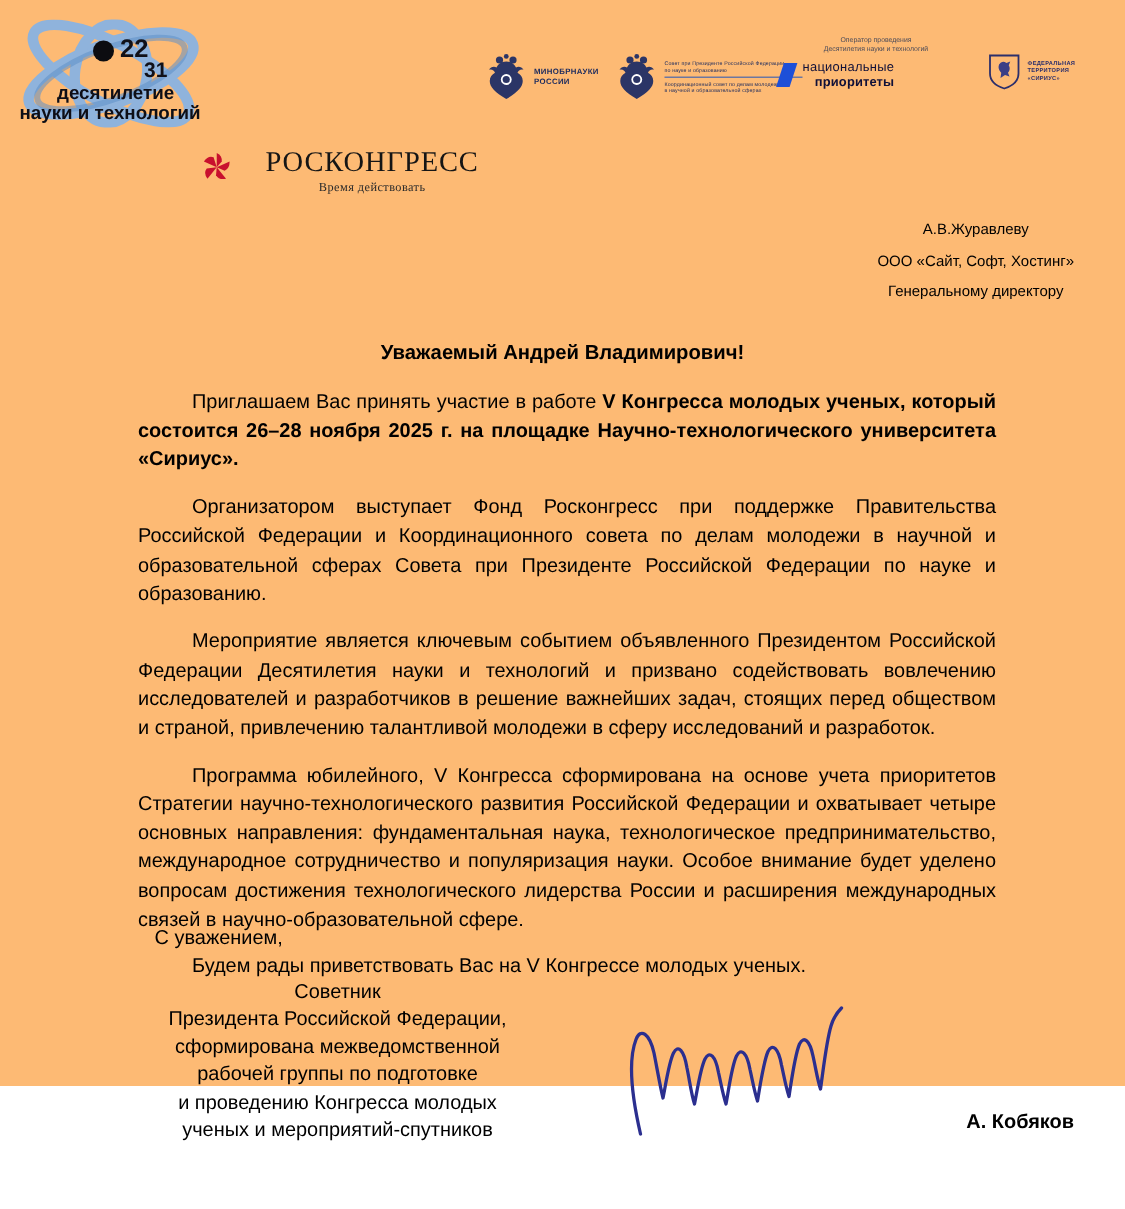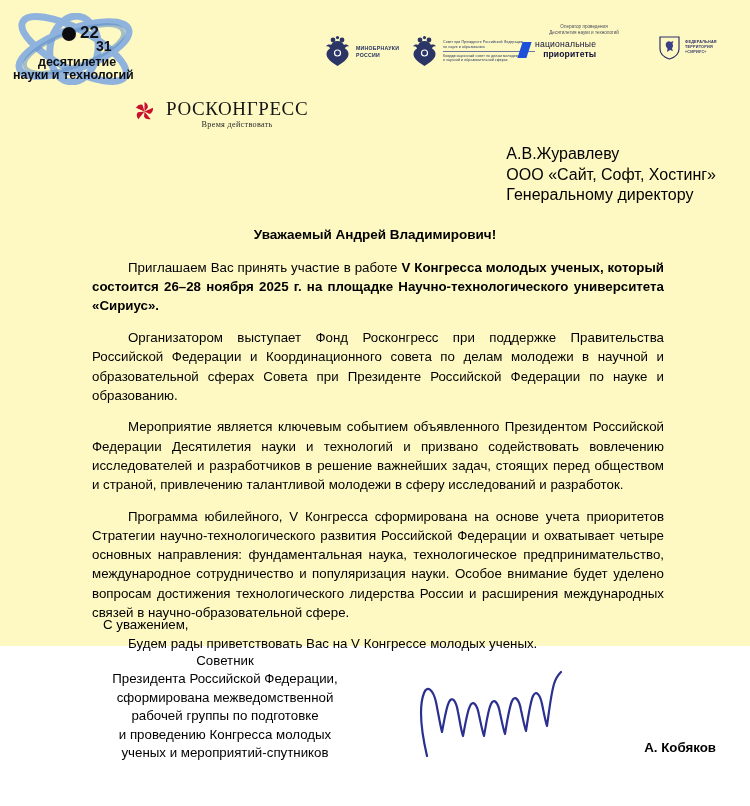--- a/index.html
+++ b/index.html
@@ -10,23 +10,23 @@
   body {
     width: 750px;
     height: 806px;
     font-family: "Liberation Sans", sans-serif;
     color: #000000;
     overflow: hidden;
     position: relative;
   }
   .page {
     width: 750px;
-    height: 646px;
+    height: 724px;
     position: relative;
-    background: #fef9c3;
+    background: #fdba74;
   }
 
   
   .header {
     position: relative;
     height: 138px;
   }
 
   
   .decade-logo {
@@ -52,21 +52,21 @@
 
   
   .roscongress {
     position: absolute;
     left: 134px;
     top: 99px;
     display: flex;
     align-items: flex-start;
   }
   .rk-mark { width: 21px; height: 21px; margin-top: 2px; }
-  .rk-text { margin-left: 11px; }
+  .rk-text { margin-left: 22px; }
   .rk-name {
     font-family: "Liberation Serif", serif;
     font-size: 19px;
     letter-spacing: 0.6px;
     color: #151515;
     line-height: 20px;
   }
   .rk-tag {
     font-family: "Liberation Serif", serif;
     font-size: 8.2px;
@@ -147,22 +147,22 @@
     letter-spacing: 0.2px;
     margin-left: 5px;
     white-space: pre-line;
   }
 
   
   .addressee {
     position: absolute;
     right: 34px;
     top: 144px;
-    text-align: left;
-    font-size: 16px;
+    text-align: center;
+    font-size: 10px;
     line-height: 20.5px;
   }
   .greeting {
     position: absolute;
     left: 0;
     right: 0;
     top: 227px;
     text-align: center;
     font-weight: bold;
     font-size: 13.5px;

